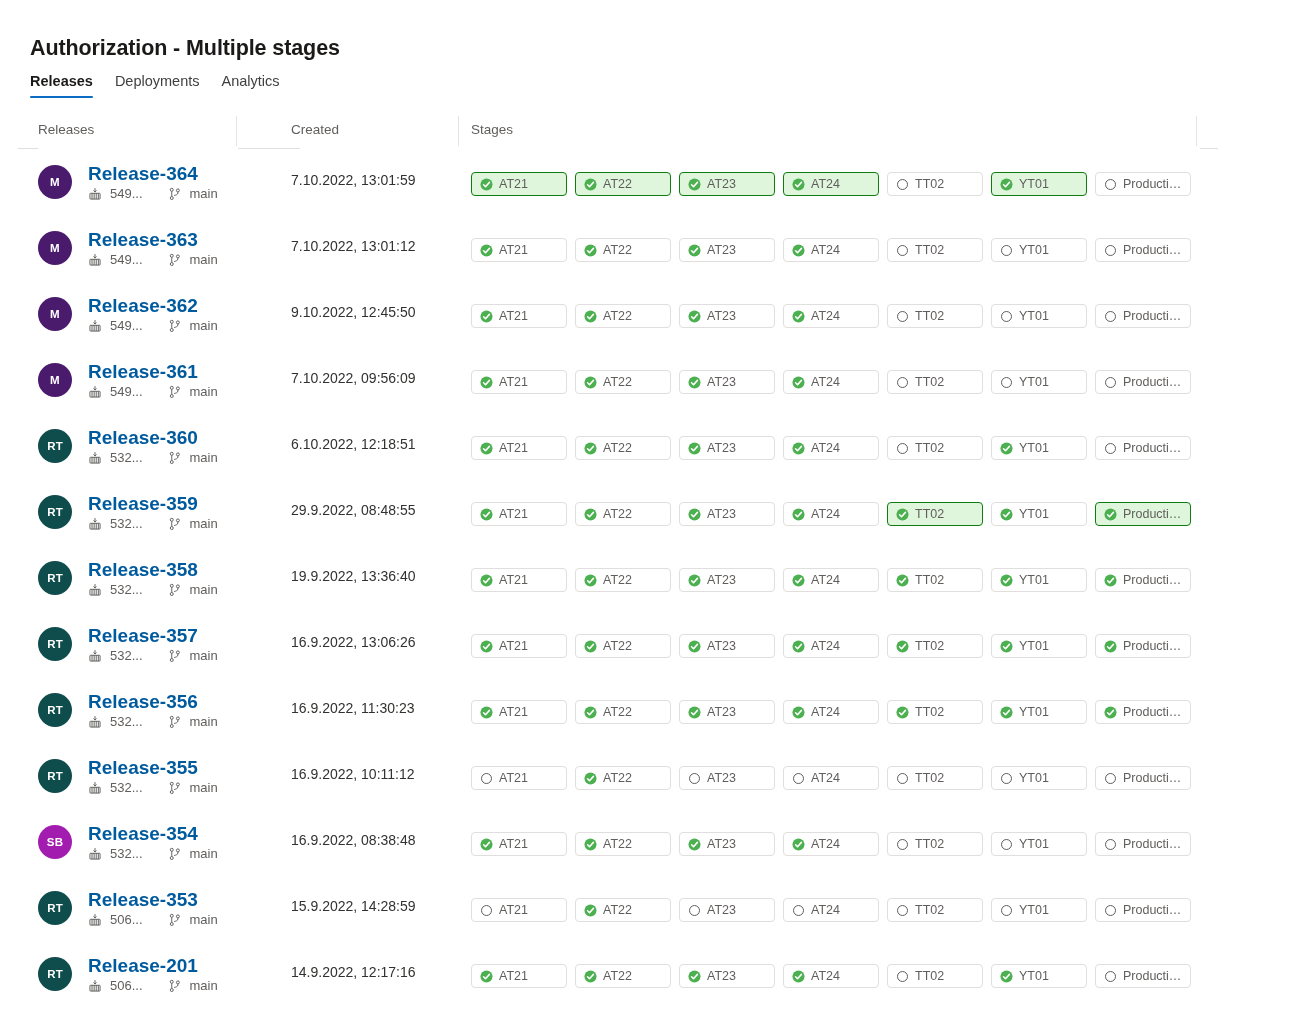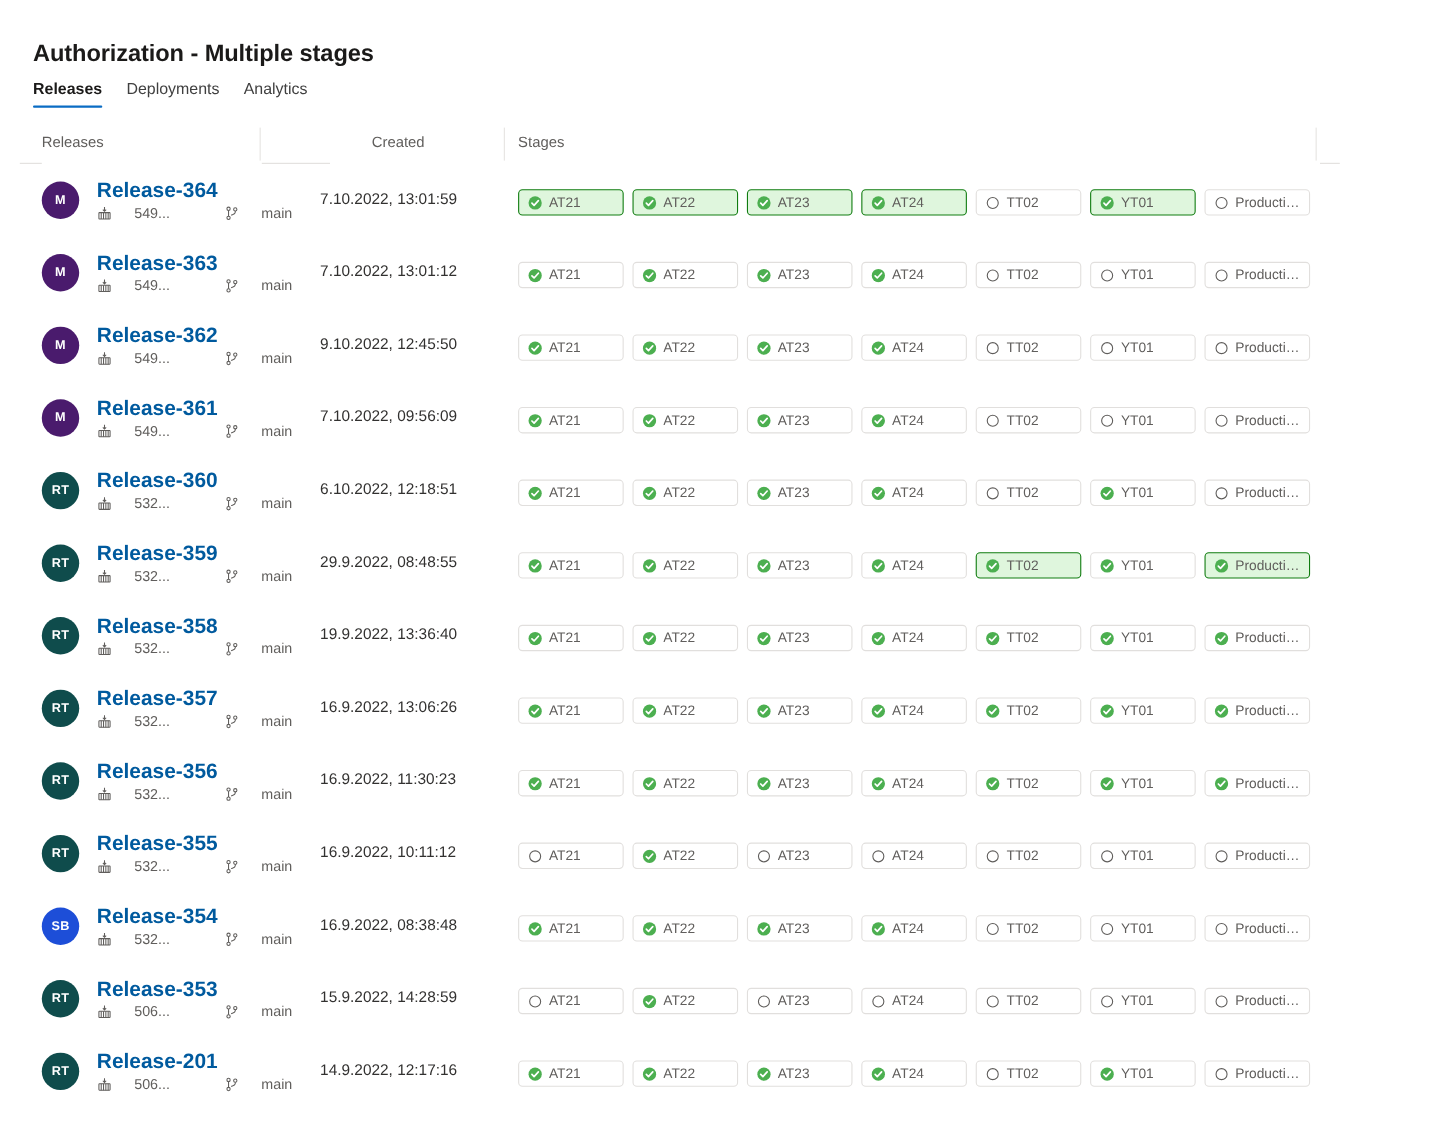--- a/index.html
+++ b/index.html
@@ -73,21 +73,21 @@
   }
   .th {
     position: absolute;
     top: 10px;
     font-size: 13.5px;
     color: #605e5c;
     font-weight: 400;
     white-space: nowrap;
   }
   .th-releases { left: 38px; }
-  .th-created  { left: 291px; margin-left: 47px; }
+  .th-created  { left: 291px; }
   .th-stages   { left: 471px; text-align: right; }
 
   .col-divider {
     position: absolute;
     top: 4px;
     width: 1px;
     height: 30px;
     background: #e6e4e2;
   }
   .cd1 { left: 236px; }
@@ -143,21 +143,21 @@
     cursor: pointer;
     white-space: nowrap;
   }
 
   .rel-meta {
     position: absolute;
     left: 88px;
     top: 36px;
     display: flex;
     align-items: center;
-    gap: 20px;
+    gap: 8px;
     font-size: 13px;
     color: #605e5c;
     white-space: nowrap;
   }
   .rel-meta .sep { display: inline-block; width: 9px; }
   .meta-icon {
     display: inline-flex;
     align-items: center;
     justify-content: center;
     width: 14px;
@@ -1128,21 +1128,21 @@
               <span class="s-icon">
                 <span class="dot-empty"></span>
               </span>
               <span class="s-label">Production</span>
             </div>
           </div>
         </div>
       </div>
       <div class="row">
         <div class="row-inner">
-          <div class="avatar" style="background: #1d4ed8;">SB</div>
+          <div class="avatar" style="background: #a21caf;">SB</div>
           <a class="rel-name">Release-354</a>
           <div class="rel-meta">
             <span class="meta-icon">
               <svg width="14" height="14" viewBox="0 0 16 16" fill="none" stroke="currentColor" stroke-width="1.1">
                 <path d="M8 1.3 v4.2"></path>
                 <path d="M6.3 4 L8 5.8 L9.7 4"></path>
                 <rect x="2.2" y="7.2" width="11.6" height="6.6" rx="0.6"></rect>
                 <path d="M4.6 7.2 v6.6 M7 7.2 v6.6 M9.4 7.2 v6.6 M11.8 7.2 v6.6"></path>
               </svg>
             </span>

